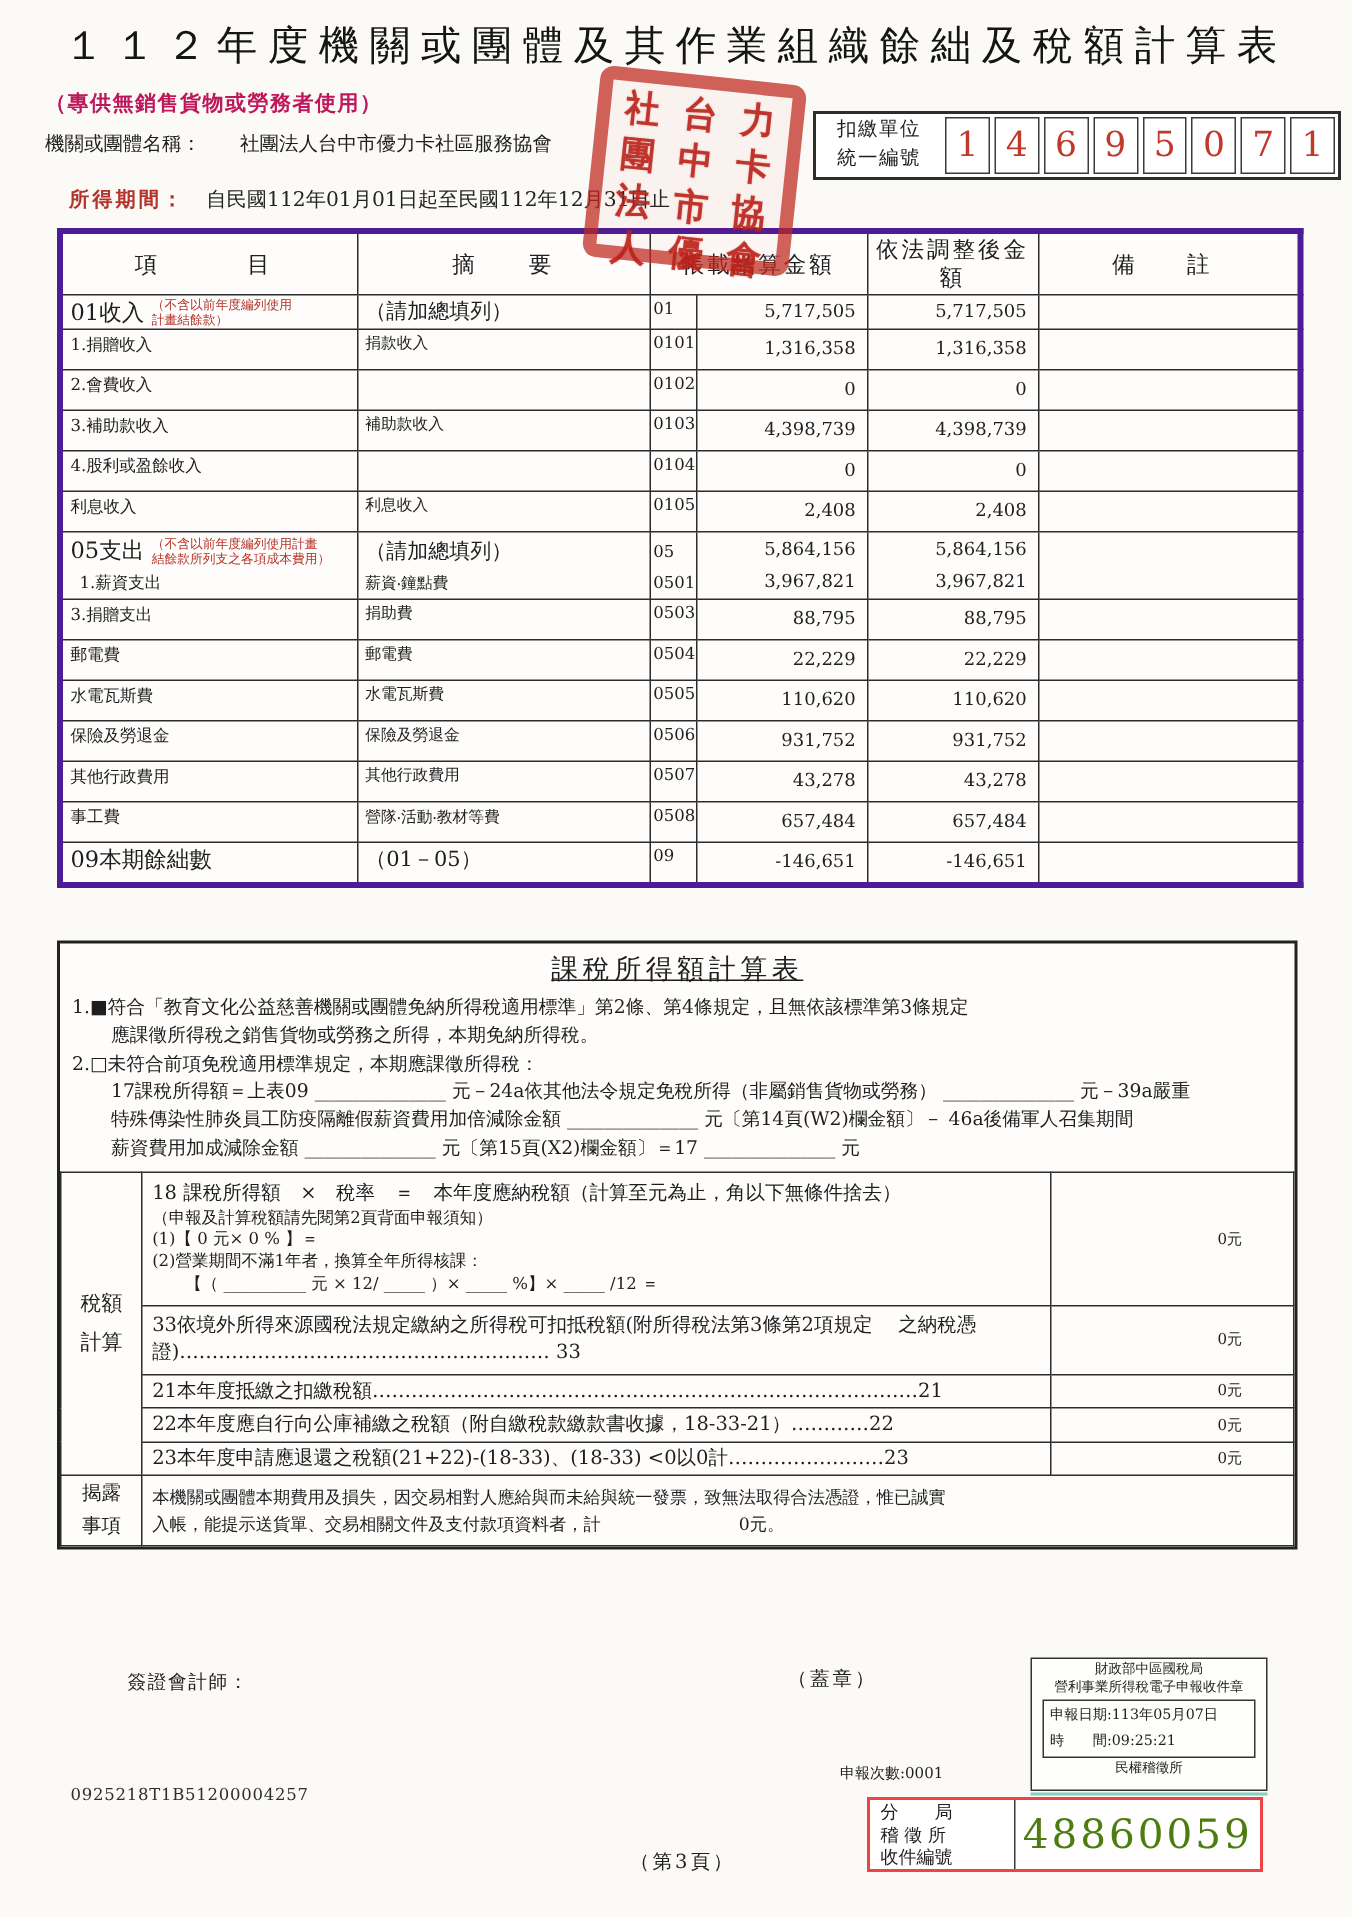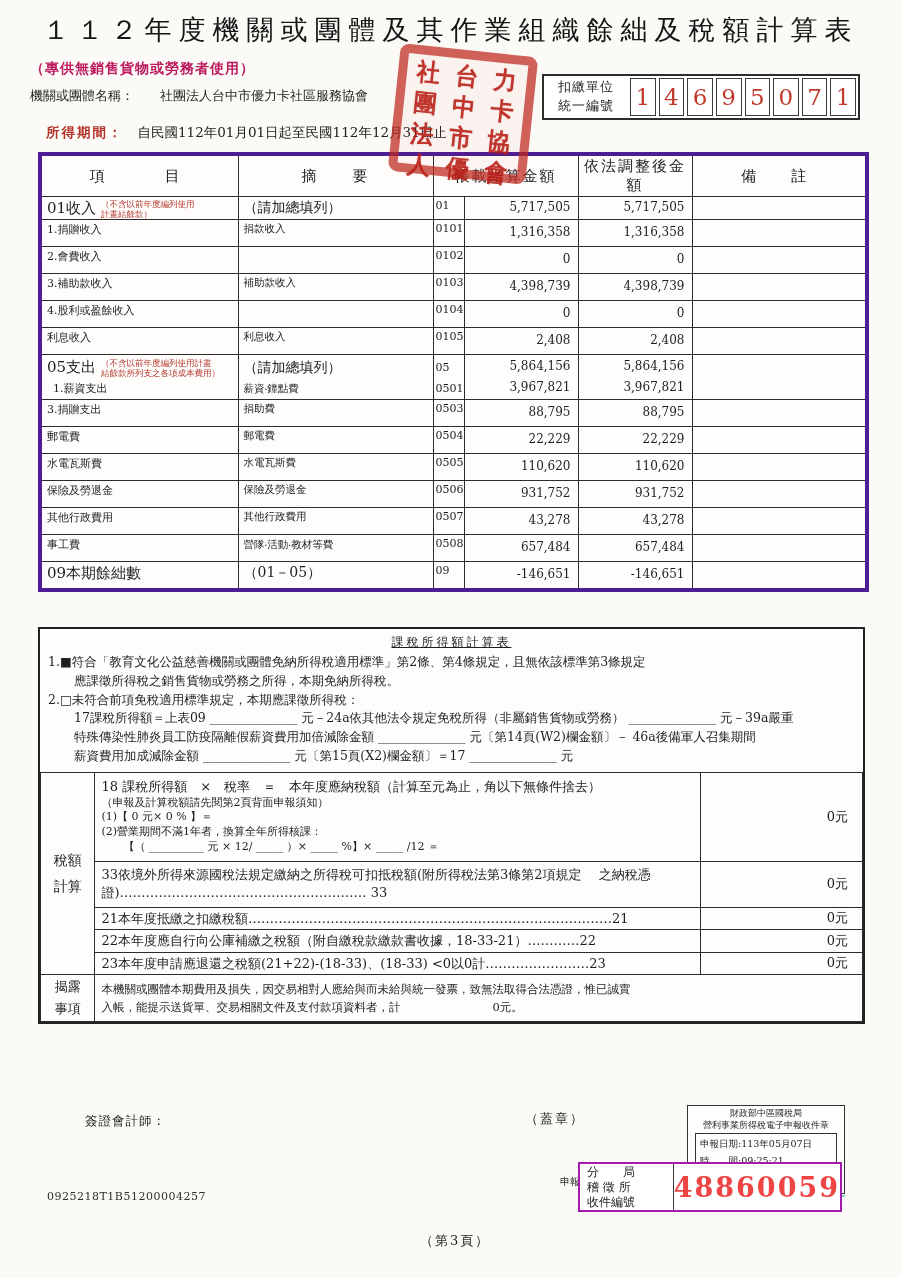--- a/index.html
+++ b/index.html
@@ -7,21 +7,21 @@
     width:901px;height:1278px;position:relative;overflow:hidden;
     background:#fbfaf6;color:#1e1e1e;
     font-family:"DejaVu Serif","Liberation Serif",serif;
   }
   .abs{position:absolute;}
   
   .form-title{top:12px;left:0;width:100%;text-align:center;font-size:27px;letter-spacing:7px;color:#151515;}
   .usage-note{top:60px;left:30px;font-size:14px;font-weight:bold;color:#be185d;letter-spacing:1px;}
   .org-row{top:87px;left:30px;font-size:13px;}
   .org-row .val{margin-left:26px;}
-  .tax-id-box{top:74px;left:542px;width:318px;height:46px;border:2px solid #2d2d2d;background:#fff;
+  .tax-id-box{top:74px;left:542px;width:352px;height:46px;border:2px solid #2d2d2d;background:#fff;
     display:flex;align-items:stretch;box-sizing:border-box;padding:2px;}
   .tax-id-label{width:80px;display:flex;flex-direction:column;justify-content:center;
     font-size:13px;line-height:1.45;text-align:center;letter-spacing:1px;}
   .tax-id-cells{flex:1;display:flex;gap:3px;margin-left:4px;}
   .tax-id-cell{flex:1;border:1.5px solid #3a3a3a;background:#fff;display:flex;align-items:center;justify-content:center;
     font-size:23px;color:#c0392b;}
   .period-row{top:124px;left:30px;font-size:13.5px;margin-left:16px;}
   .period-row .lbl{color:#b3342a;font-weight:bold;letter-spacing:2px;}
   .period-row .val{margin-left:14px;color:#232323;}
   
@@ -48,50 +48,50 @@
   td.c-sum{padding:2px 2px 0 5px;vertical-align:top;font-size:10.5px;white-space:nowrap;}
   td.c-sum .big{font-size:14px;}
   td.c-code{padding:2px 0 0 2px;vertical-align:top;font-size:11px;}
   td.c-amt{padding:0 7px 2px 0;vertical-align:middle;text-align:right;font-size:12px;}
   td.c-rem{background:#fefdfb;}
   .two>div{height:21px;display:flex;align-items:center;}
   .two.r>div{justify-content:flex-end;}
   
   .calc-box{top:627px;left:38px;width:827px;border:2px solid #222;box-sizing:border-box;background:#fefdfb;}
   .calc-top{padding:4px 8px 6px 8px;font-size:12.5px;line-height:1.5;}
-  .calc-title{text-align:center;font-size:12px;text-decoration:underline;letter-spacing:3px;margin-bottom:2px;}
+  .calc-title{text-align:center;font-size:18px;text-decoration:underline;letter-spacing:3px;margin-bottom:2px;}
   .calc-top .l2{padding-left:26px;}
   .calc-top .blank{letter-spacing:0;}
   .tax-table{width:100%;border-top:1.5px solid #222;}
   .tax-table td{border:1px solid #2c2c2c;box-sizing:border-box;}
   td.v-label{width:54px;text-align:center;font-size:14px;line-height:1.9;vertical-align:middle;}
   td.t-content{width:600px;padding:2px 4px 2px 6px;font-size:13px;line-height:1.35;vertical-align:middle;}
-  td.t-value{width:161px;text-align:right;padding-right:14px;font-size:13px;vertical-align:middle;}
+  td.t-value{width:161px;text-align:right;padding-right:34px;font-size:10px;vertical-align:middle;}
   .r18{height:89px;} .r33{height:46px;} .r1l{height:21px;}
   .r18 .small{font-size:11px;}
   .r18 .ln{display:block;}
   .disc-row{height:44px;}
   td.d-label{width:54px;text-align:center;font-size:13px;line-height:1.7;vertical-align:middle;}
   td.d-content{padding:3px 6px;font-size:11.5px;line-height:1.6;vertical-align:middle;}
   td.d-content span{display:block;}
   
   .f-accountant{top:1113px;left:85px;font-size:12.5px;letter-spacing:1px;}
   .f-stamphint{top:1110px;left:525px;font-size:13px;letter-spacing:2px;}
   .receipt-stamp{top:1105px;left:687px;width:158px;height:89px;border:1.5px solid #333;background:#fefefc;
     box-sizing:border-box;text-align:center;font-size:9px;line-height:1.3;padding-top:2px;}
   .receipt-stamp .inner{border:1.5px solid #333;margin:2px 7px;text-align:left;padding:2px 4px;font-size:9.5px;line-height:1.7;}
   .teal-line{top:1195px;left:687px;width:158px;height:2px;background:#86cfc2;}
   .f-count{top:1175px;left:560px;font-size:10px;}
   .f-serial{top:1190px;left:47px;font-size:11px;letter-spacing:.5px;color:#2e2e2e;}
-  .receipt-no-box{top:1162px;left:578px;width:264px;height:50px;border:2px solid #a21caf;background:#fff;
+  .receipt-no-box{top:1198px;left:578px;width:264px;height:50px;border:2px solid #ef4444;background:#fff;
     box-sizing:border-box;display:flex;}
   .receipt-no-label{width:82px;border-right:1.5px solid #3a3a3a;padding:3px 7px;font-size:12px;line-height:1.25;
     display:flex;flex-direction:column;justify-content:center;}
   .receipt-no-label span{display:block;}
-  .receipt-no-value{flex:1;display:flex;align-items:center;justify-content:center;font-size:27px;letter-spacing:2px;color:#ef4444;font-weight:bold;}
+  .receipt-no-value{flex:1;display:flex;align-items:center;justify-content:center;font-size:27px;letter-spacing:2px;color:#4d7c0f;}
   .f-page{top:1232px;left:420px;font-size:13px;letter-spacing:2px;}
 </style>
 </head>
 <body>
 
 <div class="abs form-title">１１２年度機關或團體及其作業組織餘絀及稅額計算表</div>
 <div class="abs usage-note">（專供無銷售貨物或勞務者使用）</div>
 
 <div class="abs org-row">
   <span>機關或團體名稱：</span><span class="val">社團法人台中市優力卡社區服務協會</span>

